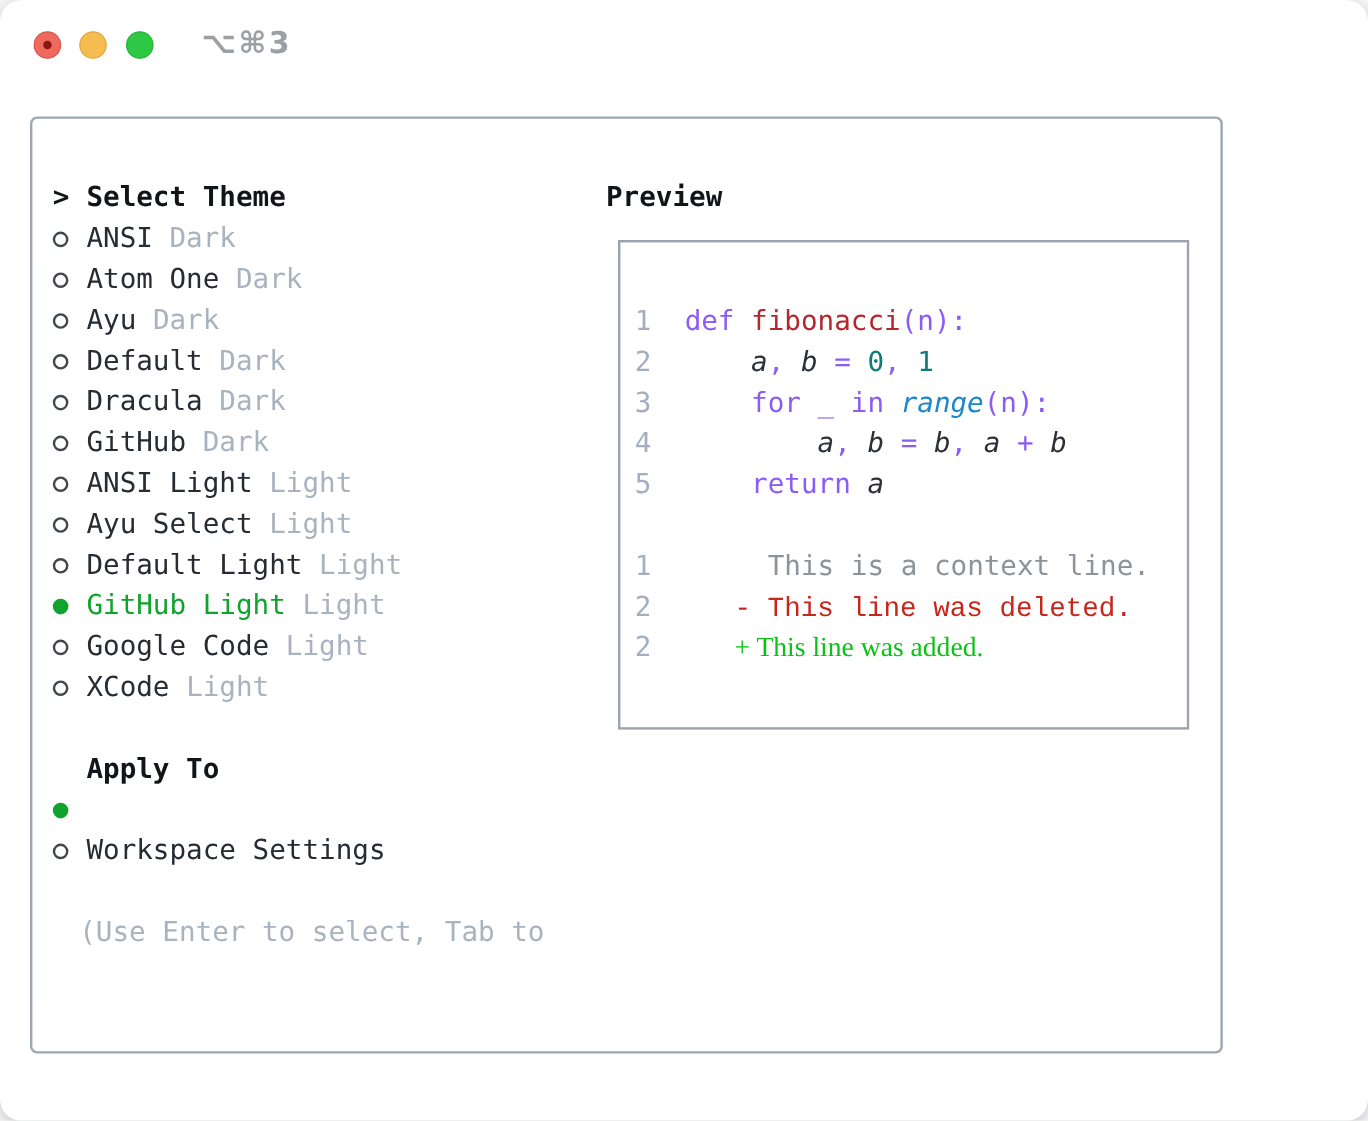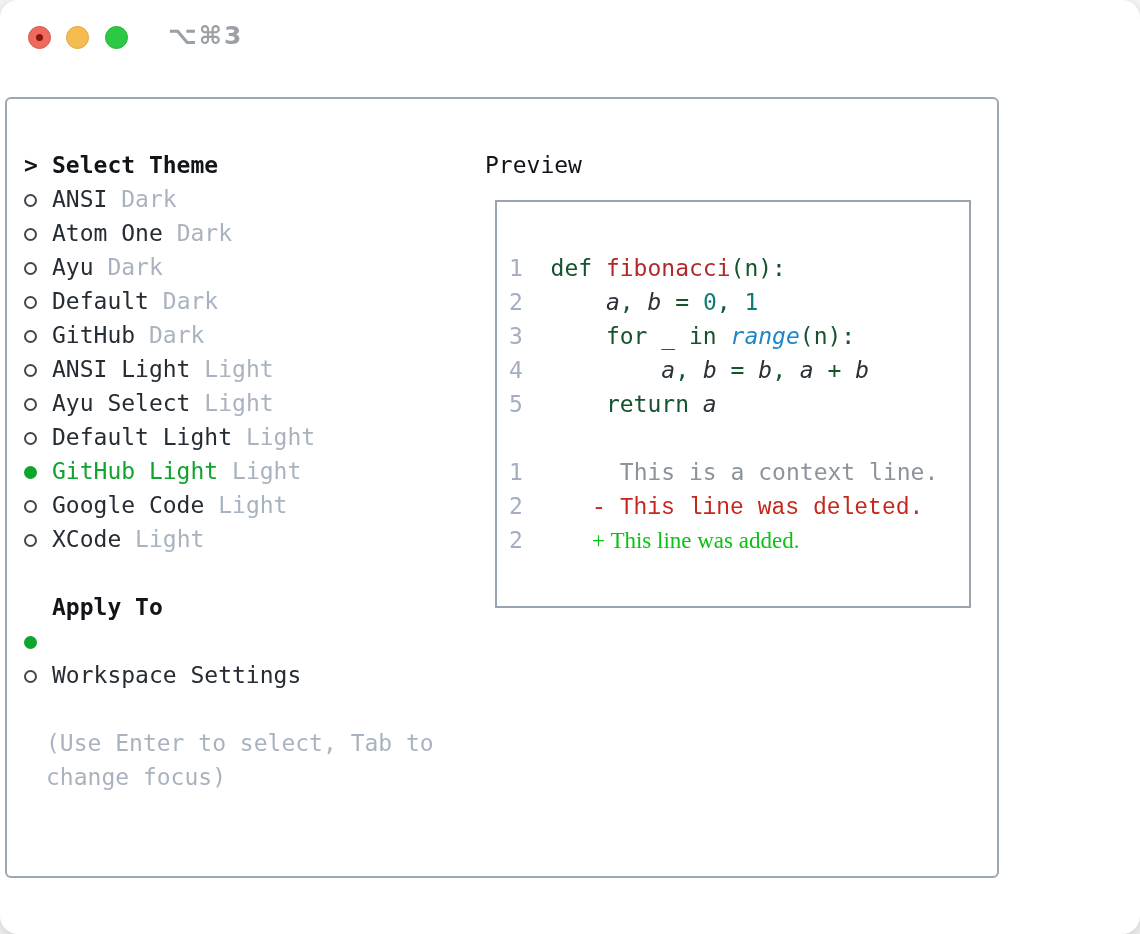--- a/index.html
+++ b/index.html
@@ -13,42 +13,42 @@
       box-sizing:border-box;display:inline-block;}
   .tl.red{left:28px;background:#ee6a5f;border:1px solid #d9564b;}
   .tl.red::after{content:"";position:absolute;left:7px;top:7px;width:7px;height:7px;
       border-radius:50%;background:#8c150c;}
   .tl.yellow{left:66px;background:#f5bd4f;border:1px solid #e0a63c;}
   .tl.green{left:105px;background:#2ec944;border:1px solid #25b33a;}
   .shortcut{position:absolute;left:168px;top:21px;font-size:25px;font-weight:bold;
       color:#9aa0a6;letter-spacing:2px;
       font-family:"DejaVu Sans","DejaVu Sans Mono",sans-serif;}
   
-  .panel{position:absolute;left:5px;top:97px;width:994px;height:781px;
+  .panel{position:absolute;left:25px;top:97px;width:994px;height:781px;
          box-sizing:border-box;border:2px solid #9ca7b1;border-radius:6px;background:#fff;}
   .row{height:34px;line-height:34px;font-size:23px;white-space:pre;color:#262c33;}
   .list{position:absolute;left:17px;top:49px;}
   .mark{display:inline-block;width:28px;vertical-align:top;}
   .ring{display:inline-block;width:13px;height:13px;box-sizing:border-box;
         border:2px solid #40474e;border-radius:50%;margin-top:10px;}
   .ring.sel{background:#10a32e;border-color:#10a32e;}
   .hdr{font-weight:bold;color:#111418;}
   .item-name{color:#262c33;}
   .item-name.sel{color:#10a32e;}
   .tag{color:#a9b3bf;}
   .helpline{color:#a9b3bf;margin-left:22px;}
   
   .preview-header{position:absolute;left:478px;top:49px;height:34px;line-height:34px;
-      font-size:23px;font-weight:normal;color:#111418;white-space:pre;}
+      font-size:23px;font-weight:bold;color:#111418;white-space:pre;}
   .codebox{position:absolute;left:488px;top:101px;width:476px;height:408px;
       box-sizing:border-box;border:2px solid #99a4b0;background:#fff;
       padding:49px 0 0 12px;white-space:pre;overflow:hidden;}
   .code-line{height:34px;line-height:34px;font-size:23px;}
   .lineno{display:inline-block;width:1ch;margin-right:2ch;color:#a4aec0;text-align:right;}
-  .plain{color:#14532d;}
+  .plain{color:#8b5cf6;}
   .func{color:#b3282c;text-align:right;}
   .var{color:#2b3138;font-style:italic;}
   .lit{color:#0e7b74;}
   .builtin{color:#1d87c9;font-style:italic;}
   .ctx{color:#8b939b;}
   .del{color:#c5271c;font-family:Liberation Mono, monospace;}
   .add{color:#0cc115;font-family:Liberation Serif, serif;}
 </style>
 </head>
 <body>
@@ -61,31 +61,31 @@
     <span class="shortcut">⌥⌘3</span>
   </div>
 
   <div class="panel">
     <div class="list" id="left-list">
         <div class="row"><span class="mark hdr">&gt;</span><span class="hdr">Select Theme</span></div>
         <div class="row"><span class="mark"><span class="ring"></span></span><span class="item-name">ANSI</span> <span class="tag">Dark</span></div>
         <div class="row"><span class="mark"><span class="ring"></span></span><span class="item-name">Atom One</span> <span class="tag">Dark</span></div>
         <div class="row"><span class="mark"><span class="ring"></span></span><span class="item-name">Ayu</span> <span class="tag">Dark</span></div>
         <div class="row"><span class="mark"><span class="ring"></span></span><span class="item-name">Default</span> <span class="tag">Dark</span></div>
+        <div class="row"><span class="mark"><span class="ring"></span></span><span class="item-name">Dracula</span> <span class="tag">Dark</span></div>
         <div class="row"><span class="mark"><span class="ring"></span></span><span class="item-name">GitHub</span> <span class="tag">Dark</span></div>
         <div class="row"><span class="mark"><span class="ring"></span></span><span class="item-name">ANSI Light</span> <span class="tag">Light</span></div>
         <div class="row"><span class="mark"><span class="ring"></span></span><span class="item-name">Ayu Select</span> <span class="tag">Light</span></div>
         <div class="row"><span class="mark"><span class="ring"></span></span><span class="item-name">Default Light</span> <span class="tag">Light</span></div>
         <div class="row"><span class="mark"><span class="ring sel"></span></span><span class="item-name sel">GitHub Light</span> <span class="tag">Light</span></div>
         <div class="row"><span class="mark"><span class="ring"></span></span><span class="item-name">Google Code</span> <span class="tag">Light</span></div>
         <div class="row"><span class="mark"><span class="ring"></span></span><span class="item-name">XCode</span> <span class="tag">Light</span></div>
         <div class="row"></div>
         <div class="row"><span class="mark"></span><span class="hdr">Apply To</span></div>
         <div class="row"><span class="mark"><span class="ring sel"></span></span></div>
         <div class="row"><span class="mark"><span class="ring"></span></span><span class="item-name">Workspace Settings</span></div>
         <div class="row"></div>
         <div class="row helpline">(Use Enter to select, Tab to</div>
-        <div class="row helpline">change focus)</div>
       </div>
     <div class="preview-header">Preview</div>
     <div class="codebox" id="codebox"><div class="code-line"><span class="lineno">1</span><span class="plain">def </span><span class="func">fibonacci</span><span class="plain">(n):</span></div><div class="code-line"><span class="lineno">2</span><span class="plain">    </span><span class="var">a</span><span class="plain">, </span><span class="var">b</span><span class="plain"> = </span><span class="lit">0</span><span class="plain">, </span><span class="lit">1</span></div><div class="code-line"><span class="lineno">3</span><span class="plain">    for _ in </span><span class="builtin">range</span><span class="plain">(n):</span></div><div class="code-line"><span class="lineno">4</span><span class="plain">        </span><span class="var">a</span><span class="plain">, </span><span class="var">b</span><span class="plain"> = </span><span class="var">b</span><span class="plain">, </span><span class="var">a</span><span class="plain"> + </span><span class="var">b</span></div><div class="code-line"><span class="lineno">5</span><span class="plain">    return </span><span class="var">a</span></div><div class="code-line"><span class="lineno"></span></div><div class="code-line"><span class="lineno">1</span><span class="plain">     </span><span class="ctx">This is a context line.</span></div><div class="code-line"><span class="lineno">2</span><span class="plain">   </span><span class="del">- This line was deleted.</span></div><div class="code-line"><span class="lineno">2</span><span class="plain">   </span><span class="add">+ This line was added.</span></div></div>
   </div>
 </div>
 
 </body></html>

